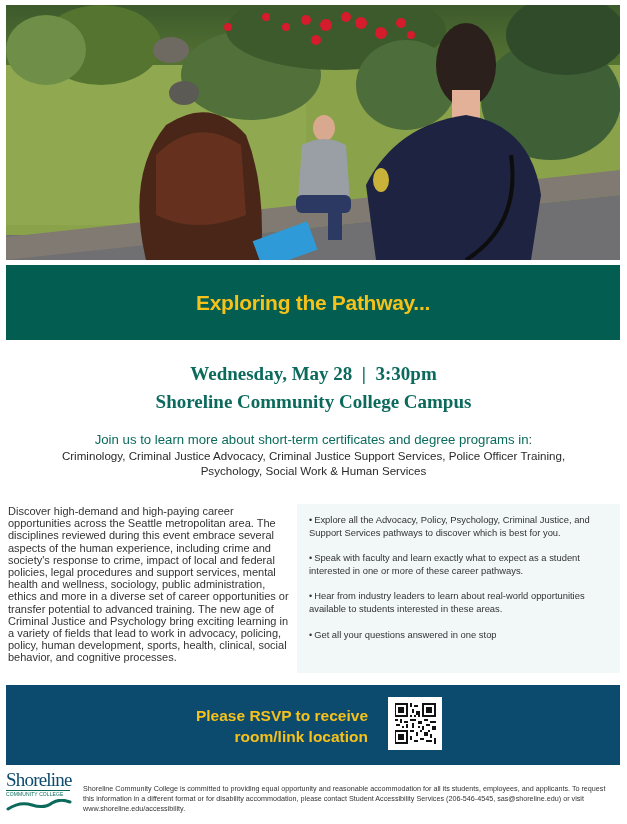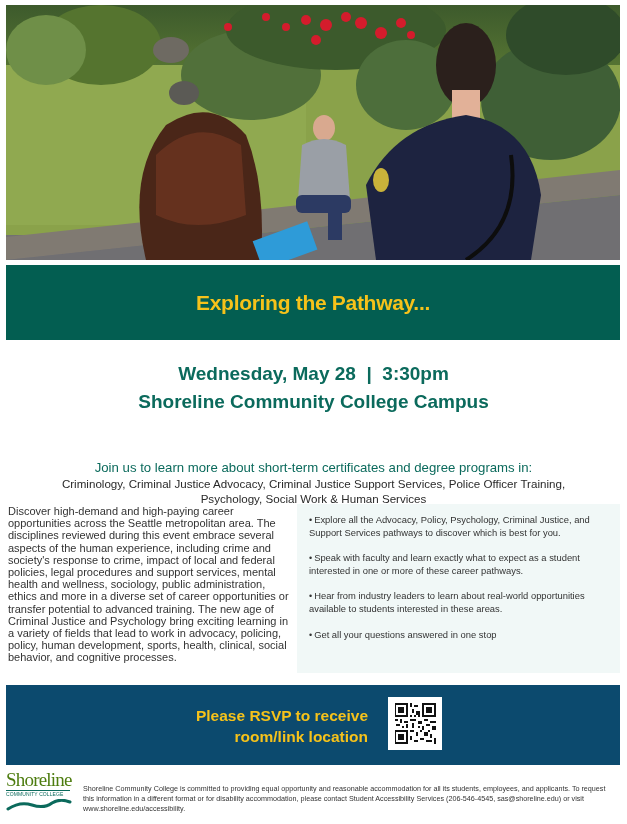--- a/index.html
+++ b/index.html
@@ -20,28 +20,28 @@
   }
   .title-band .line {
     color: #f6c21a; font-weight: bold; font-size: 21px; line-height: 28px;
     font-family: "Liberation Sans", sans-serif; letter-spacing: -0.3px;
   }
 
   .event-info {
     position: absolute; left: 0; top: 360px; width: 627px; text-align: center;
   }
   .event-info .when, .event-info .where {
-    color: #0b6a5c; font-weight: bold; font-size: 19px; line-height: 27px;
+    color: #0b6a5c; font-weight: bold; font-size: 19px; line-height: 27px; font-family: Liberation Serif, serif;
   }
   .event-info .when { margin-bottom: 1px; }
 
   .programs {
     position: absolute; left: 0; top: 431px; width: 627px; text-align: center;
   }
-  .programs .lead { color: #0b6a5c; font-size: 13.2px; line-height: 17px; margin-top: 28px; }
+  .programs .lead { color: #0b6a5c; font-size: 13.2px; line-height: 17px; }
   .programs .list { color: #2a2a2a; font-size: 11.6px; line-height: 15px; padding: 0 40px; }
 
   .desc {
     position: absolute; left: 8px; top: 505px; width: 288px;
     font-size: 11px; line-height: 12.2px; color: #333;
   }
 
   .event-box {
     position: absolute; left: 297px; top: 504px; width: 323px; height: 169px;
     background: #f1f8f7; padding: 10px 8px 0 12px;
@@ -65,21 +65,21 @@
   }
   .qr svg { width: 100%; height: 100%; display: block; }
 
   .footer {
     position: absolute; left: 0; top: 768px; width: 627px; height: 56px;
   }
   .logo {
     position: absolute; left: 6px; top: 2px; width: 72px;
   }
   .logo .wordmark {
-    font-family: "Liberation Serif", serif; color: #4d7c0f; font-size: 19px; line-height: 19px;
+    font-family: "Liberation Serif", serif; color: #0c4a6e; font-size: 19px; line-height: 19px;
     letter-spacing: -0.8px;
   }
   .logo .sub {
     font-size: 5px; color: #0b6a5c; letter-spacing: 0.1px; line-height: 7px; margin-top: 1px;
     border-top: 1px solid #0b6a5c; width: 64px;
   }
   .logo svg { display: block; margin-top: 1px; }
   .footer .notice {
     position: absolute; left: 83px; top: 16px; width: 530px;
     font-size: 7.2px; line-height: 10px; color: #333;

